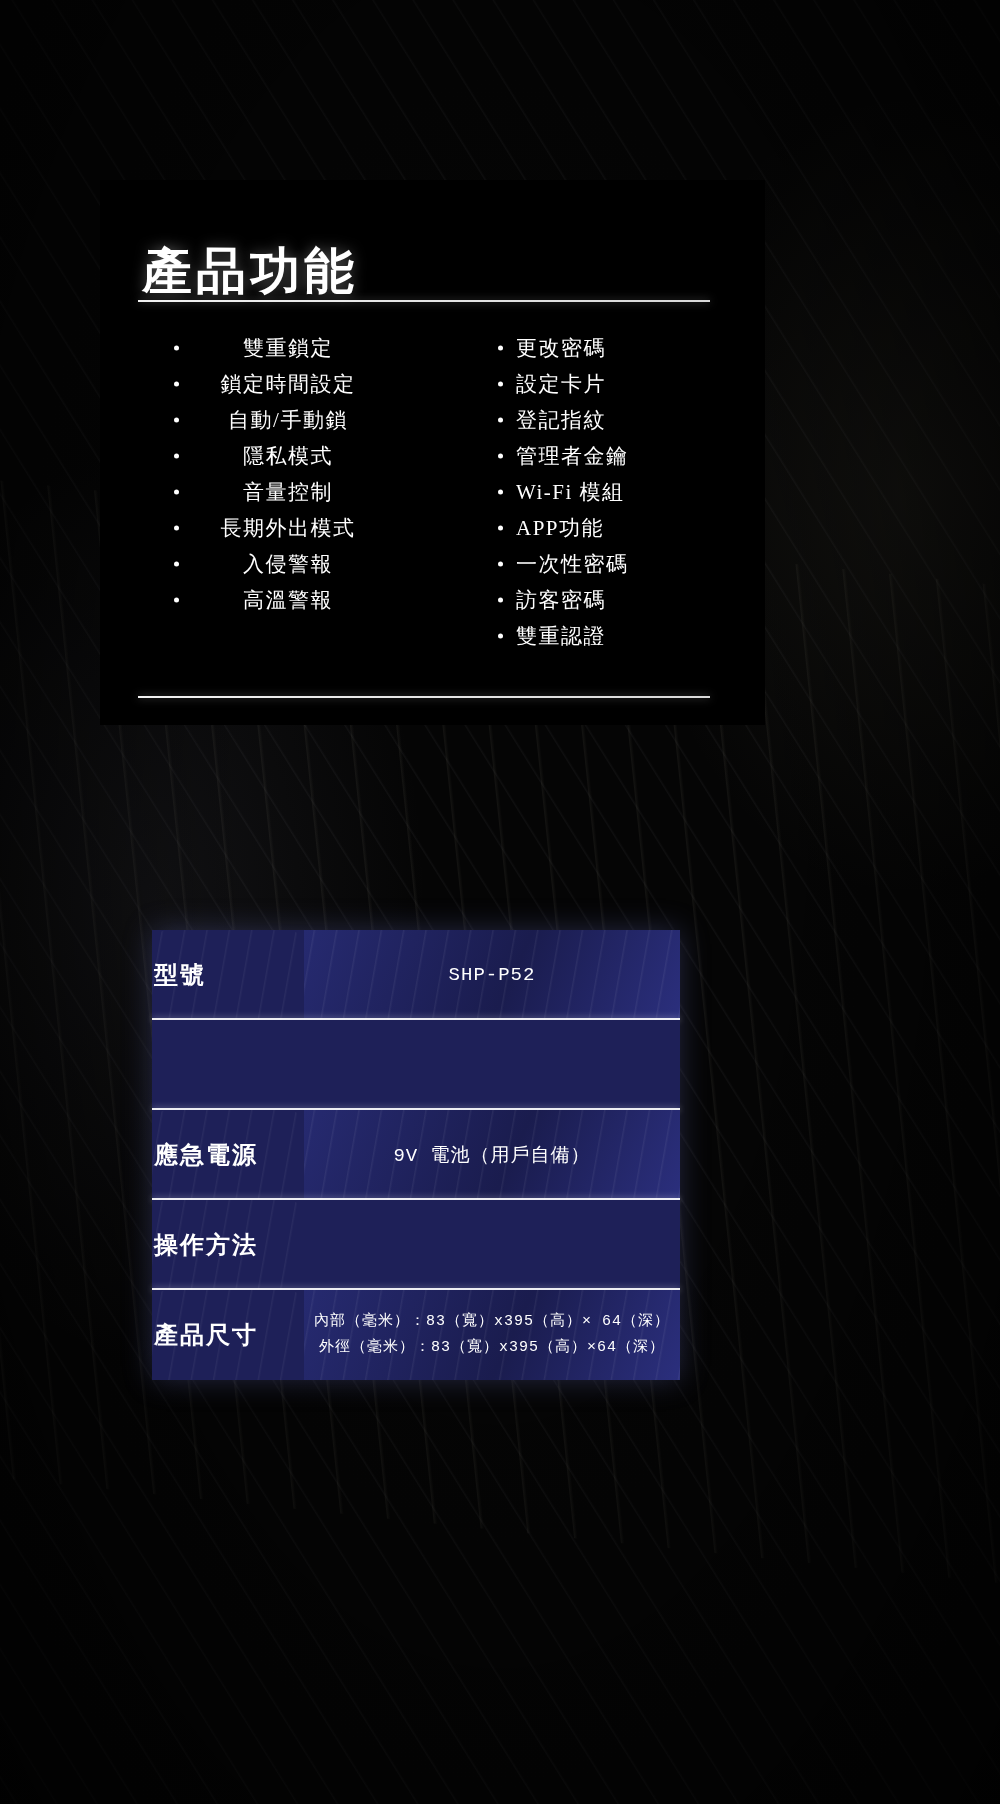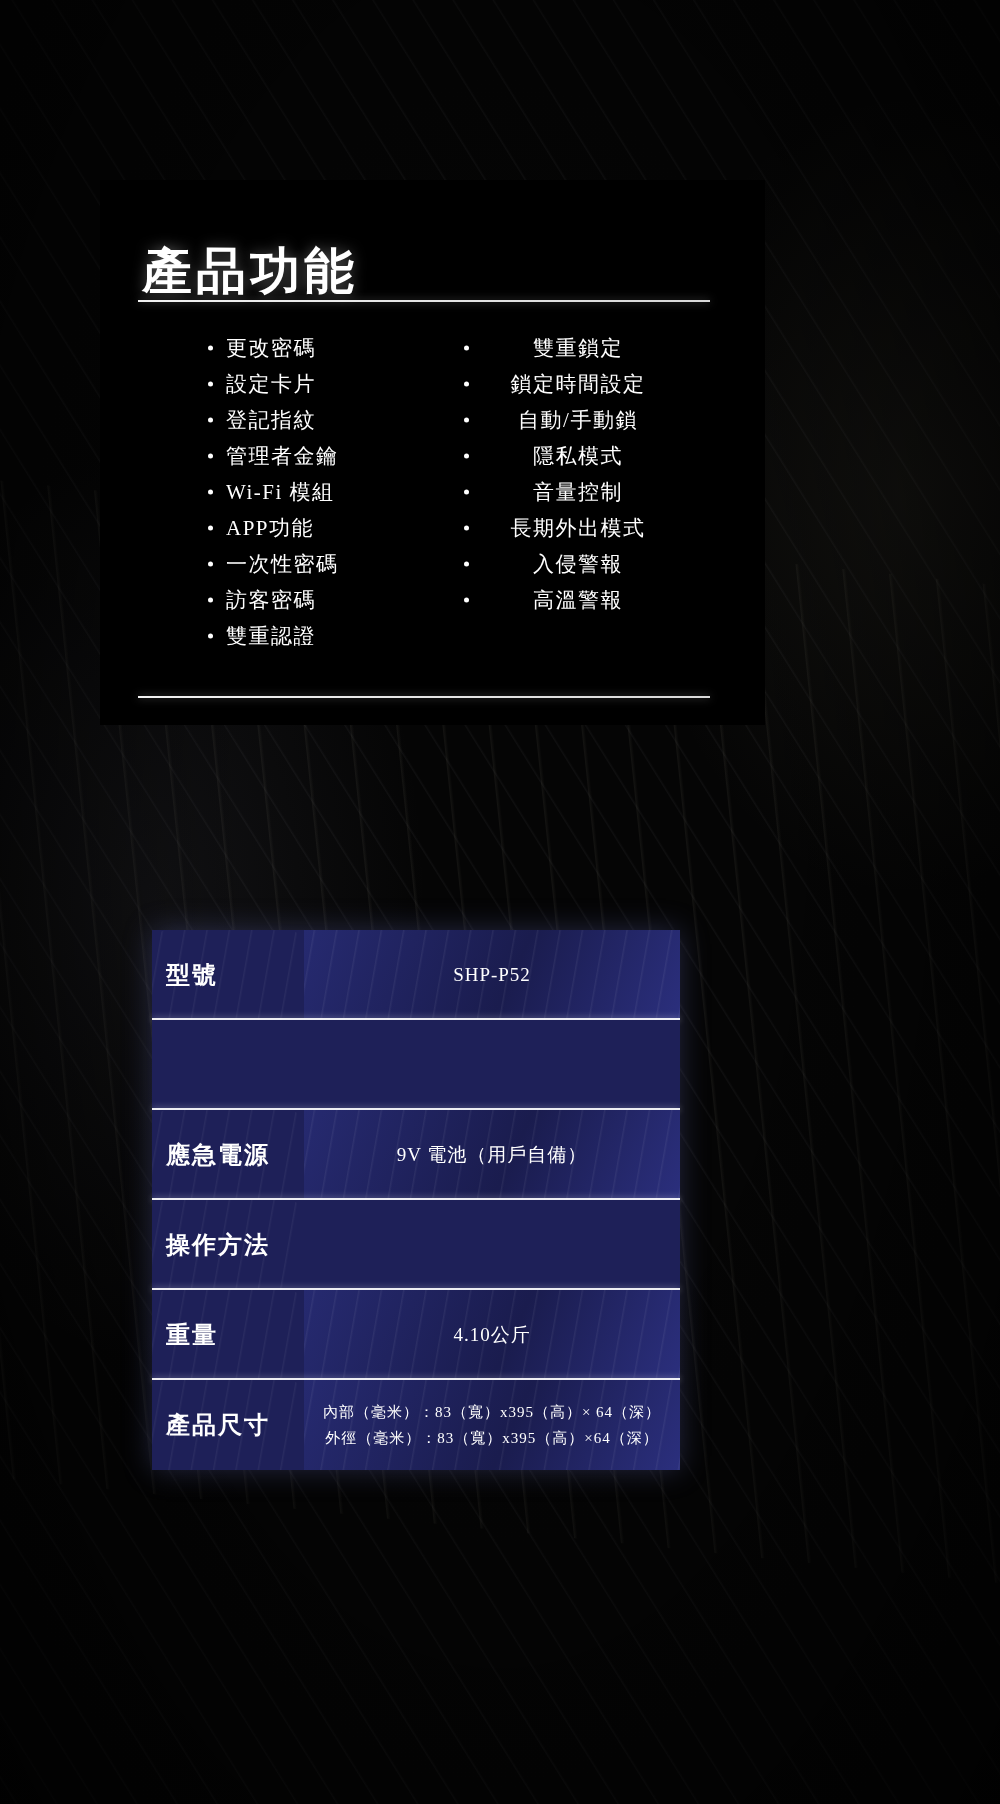--- a/index.html
+++ b/index.html
@@ -192,21 +192,21 @@
     box-shadow: 0 0 6px rgba(255,255,255,0.5);
   }
   .spec-row:last-child::after {
     display: none;
   }
   .spec-label {
     width: 152px;
     flex: 0 0 152px;
     display: flex;
     align-items: center;
-    padding-left: 14px;
+    padding-left: 2px;
     font-size: 24px;
     font-weight: bold;
     letter-spacing: 2px;
     color: #ffffff;
     box-sizing: border-box;
     position: relative;
     background:
       repeating-linear-gradient(
         100deg,
         rgba(255,255,255,0.00) 0px,
@@ -232,20 +232,21 @@
     background:
       repeating-linear-gradient(
         100deg,
         rgba(255,255,255,0.00) 0px,
         rgba(255,255,255,0.00) 9px,
         rgba(255,255,255,0.06) 10px,
         rgba(255,255,255,0.00) 12px,
         rgba(255,255,255,0.00) 22px
       ),
       linear-gradient(115deg, #262a70 0%, #1a1c4e 55%, #2b2f7d 100%);
+    font-family: Liberation Mono, monospace;
   }
   .spec-value .line {
     display: block;
     white-space: nowrap;
     font-size: 15px;
     line-height: 26px;
   }
   .spec-value .single {
     white-space: nowrap;
   }
@@ -260,46 +261,46 @@
   <div class="bg-glow-left"></div>
   <div class="bg-glow-right"></div>
   <div class="bg-vignette"></div>
 </div>
 
 <section class="features-panel">
   <h1 class="features-title">產品功能</h1>
   <div class="rule rule-top"></div>
 
   <div class="features-cols">
+    <div class="features-col col-right">
+      <ul>
+        <li><span class="bullet"></span><span>雙重鎖定</span></li>
+        <li><span class="bullet"></span><span>鎖定時間設定</span></li>
+        <li><span class="bullet"></span><span>自動/手動鎖</span></li>
+        <li><span class="bullet"></span><span>隱私模式</span></li>
+        <li><span class="bullet"></span><span>音量控制</span></li>
+        <li><span class="bullet"></span><span>長期外出模式</span></li>
+        <li><span class="bullet"></span><span>入侵警報</span></li>
+        <li><span class="bullet"></span><span>高溫警報</span></li>
+      </ul>
+    </div>
+
     <div class="features-col col-left">
       <ul>
         <li><span class="bullet"></span><span>更改密碼</span></li>
         <li><span class="bullet"></span><span>設定卡片</span></li>
         <li><span class="bullet"></span><span>登記指紋</span></li>
         <li><span class="bullet"></span><span>管理者金鑰</span></li>
         <li><span class="bullet"></span><span>Wi-Fi 模組</span></li>
         <li><span class="bullet"></span><span>APP功能</span></li>
         <li><span class="bullet"></span><span>一次性密碼</span></li>
         <li><span class="bullet"></span><span>訪客密碼</span></li>
         <li><span class="bullet"></span><span>雙重認證</span></li>
       </ul>
     </div>
-
-    <div class="features-col col-right">
-      <ul>
-        <li><span class="bullet"></span><span>雙重鎖定</span></li>
-        <li><span class="bullet"></span><span>鎖定時間設定</span></li>
-        <li><span class="bullet"></span><span>自動/手動鎖</span></li>
-        <li><span class="bullet"></span><span>隱私模式</span></li>
-        <li><span class="bullet"></span><span>音量控制</span></li>
-        <li><span class="bullet"></span><span>長期外出模式</span></li>
-        <li><span class="bullet"></span><span>入侵警報</span></li>
-        <li><span class="bullet"></span><span>高溫警報</span></li>
-      </ul>
-    </div>
   </div>
 
   <div class="rule rule-bottom"></div>
 </section>
 
 <section class="spec-table">
 
   <div class="spec-row">
     <div class="spec-label">型號</div>
     <div class="spec-value">
@@ -314,26 +315,20 @@
     <div class="spec-label">應急電源</div>
     <div class="spec-value">
       <span class="single">9V 電池（用戶自備）</span>
     </div>
   </div>
 
   <div class="spec-row">
     <div class="spec-label">操作方法</div>
   </div>
 
-  <div class="spec-row">
-    <div class="spec-label">重量</div>
-    <div class="spec-value">
-      <span class="single">4.10公斤</span>
-    </div>
-  </div>
 
   <div class="spec-row dims">
     <div class="spec-label">產品尺寸</div>
     <div class="spec-value">
       <span class="line">內部（毫米）：83（寬）x395（高）× 64（深）</span>
       <span class="line">外徑（毫米）：83（寬）x395（高）×64（深）</span>
     </div>
   </div>
 
 </section>

